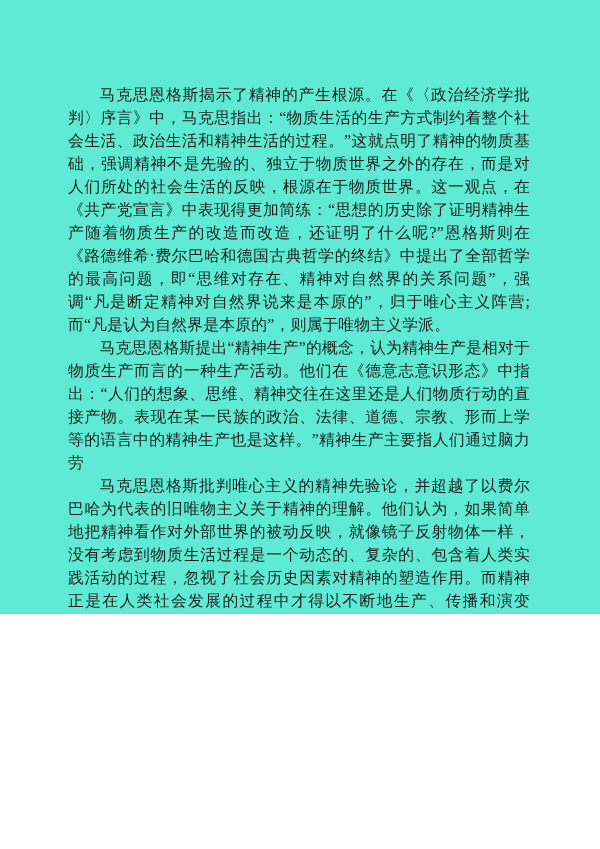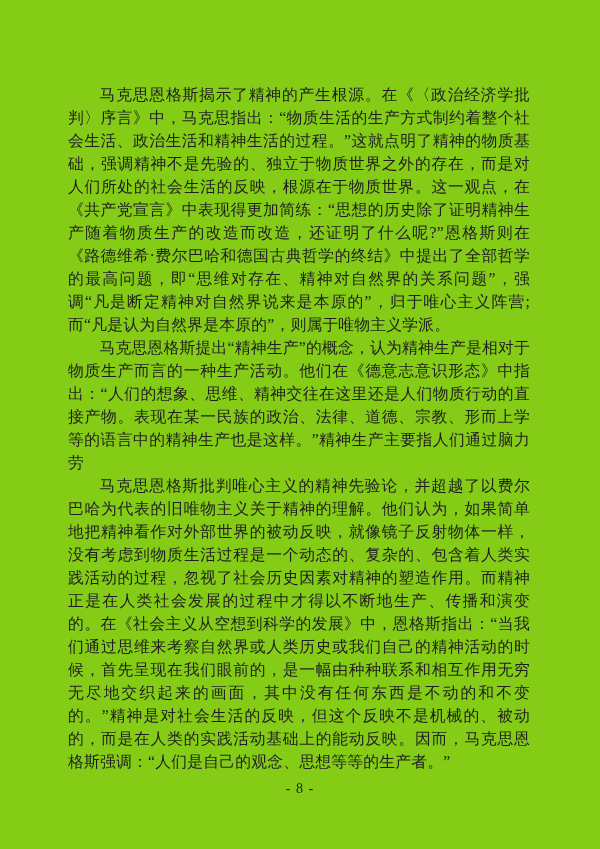--- a/index.html
+++ b/index.html
@@ -3,22 +3,22 @@
 <meta charset="utf-8">
 <style>
   html, body {
     margin: 0;
     padding: 0;
     background: #ffffff;
   }
   .page {
     position: relative;
     width: 600px;
-    height: 849px;
-    background: #84cc16;
+    height: 614px;
+    background: #5eead4;
     overflow: hidden;
     font-family: "Liberation Serif", "DejaVu Serif", serif;
   }
   .content {
     position: absolute;
     top: 83px;
     left: 68px;
     width: 462px;
     color: #1f1f1f;
   }

